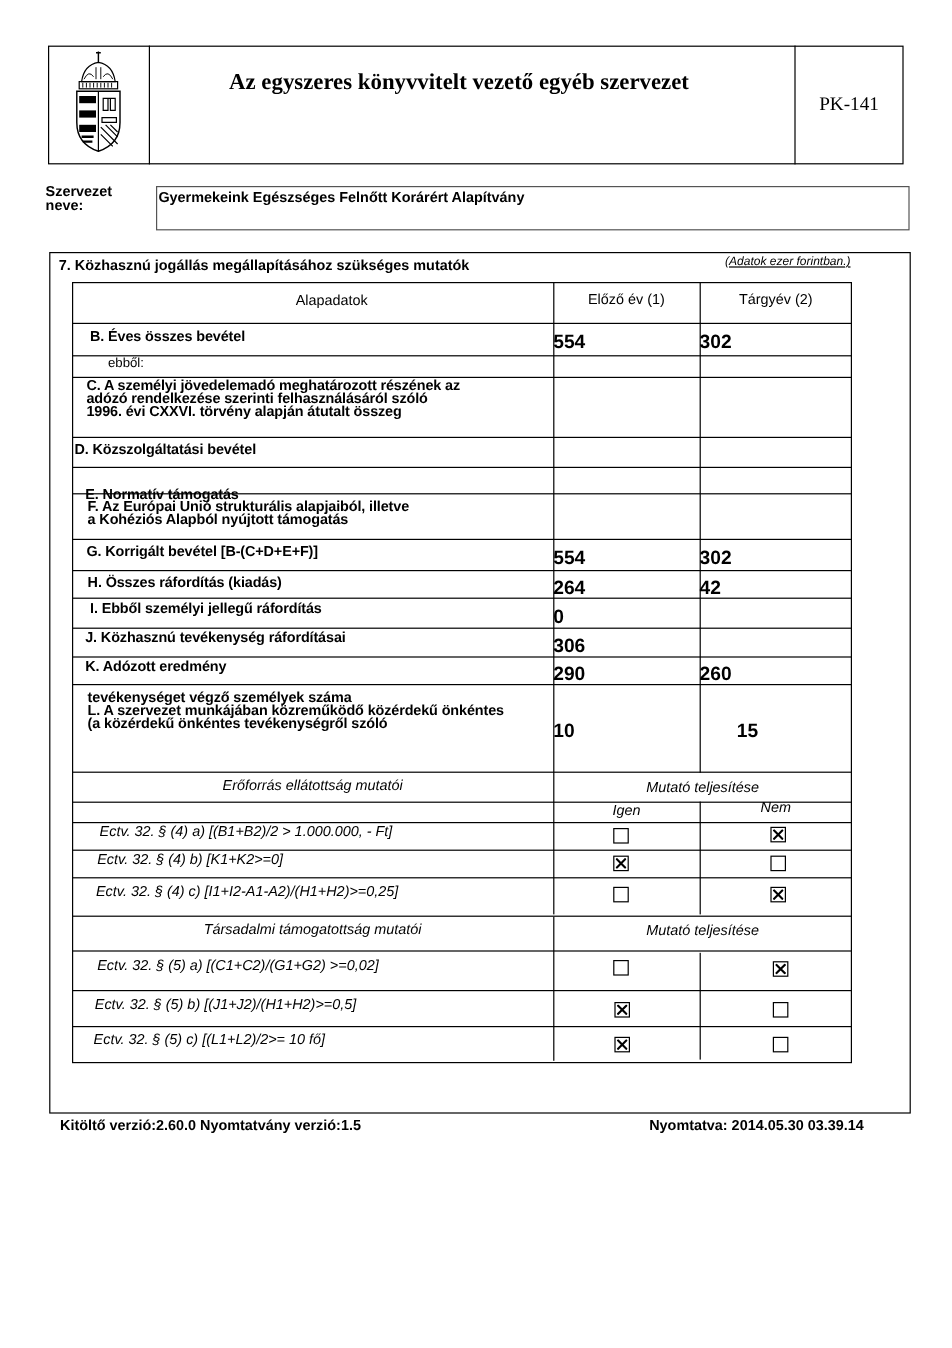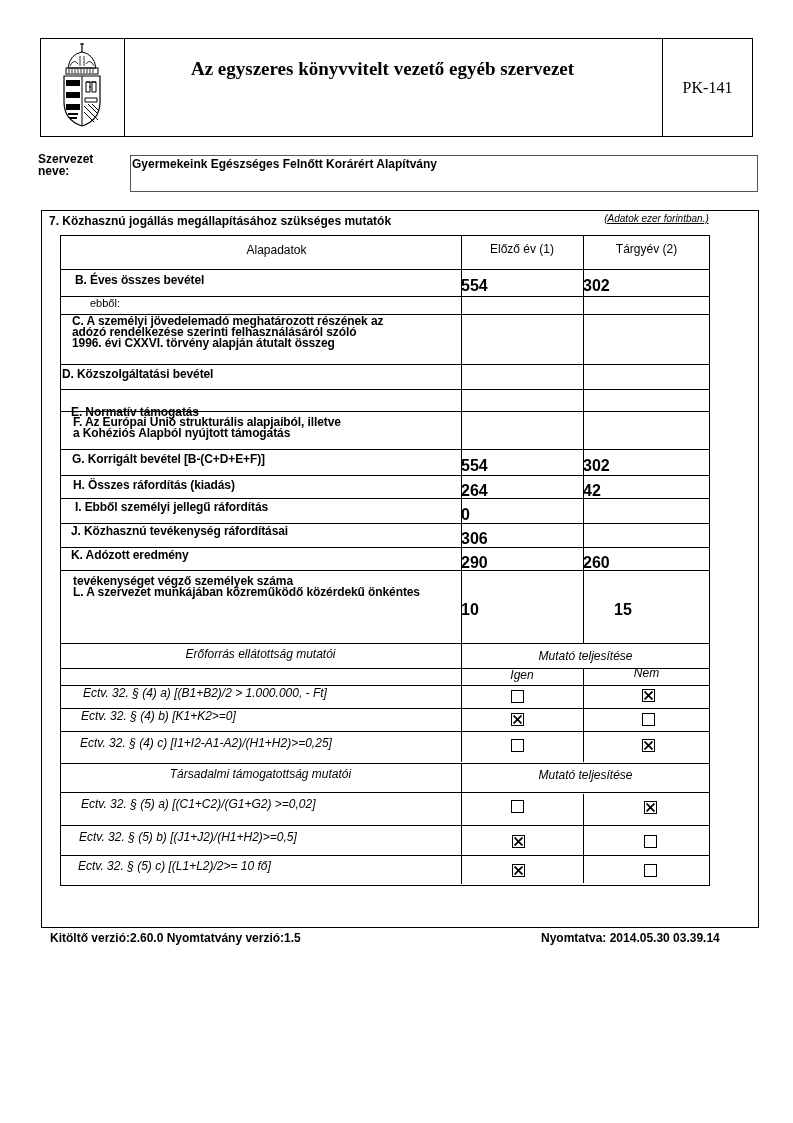--- a/index.html
+++ b/index.html
@@ -145,20 +145,21 @@
 
 <div class="abs lbl" style="left:71px;top:550px;">
     <div>K. Adózott eredmény</div>
   </div>
 <div class="abs val" style="left:461px;top:554px;width:121px;">290</div>
 <div class="abs val" style="left:583px;top:554px;width:125px;">260</div>
 
 <div class="abs lbl" style="left:73px;top:576px;">
   <div>tevékenységet végző személyek száma</div>
   <div>L. A szervezet munkájában közreműködő közérdekű önkéntes</div>
+  <div>(a közérdekű önkéntes tevékenységről szóló</div>
 </div>
 <div class="abs val" style="left:461px;top:601px;width:121px;">10</div>
 <div class="abs val" style="left:583px;top:601px;width:125px;margin-left:31px;">15</div>
 
 <div class="abs it hdr" style="left:60px;top:647px;width:401px;">Erőforrás ellátottság mutatói</div>
 <div class="abs it hdr" style="left:461px;top:649px;width:249px;">Mutató teljesítése</div>
 <div class="abs it hdr" style="left:461px;top:668px;width:122px;">Igen</div>
 <div class="abs it hdr" style="left:583px;top:666px;width:127px;">Nem</div>
 
 <div class="abs it" style="left:83px;top:686px;">Ectv. 32. § (4) a) [(B1+B2)/2 &gt; 1.000.000, - Ft]</div>

